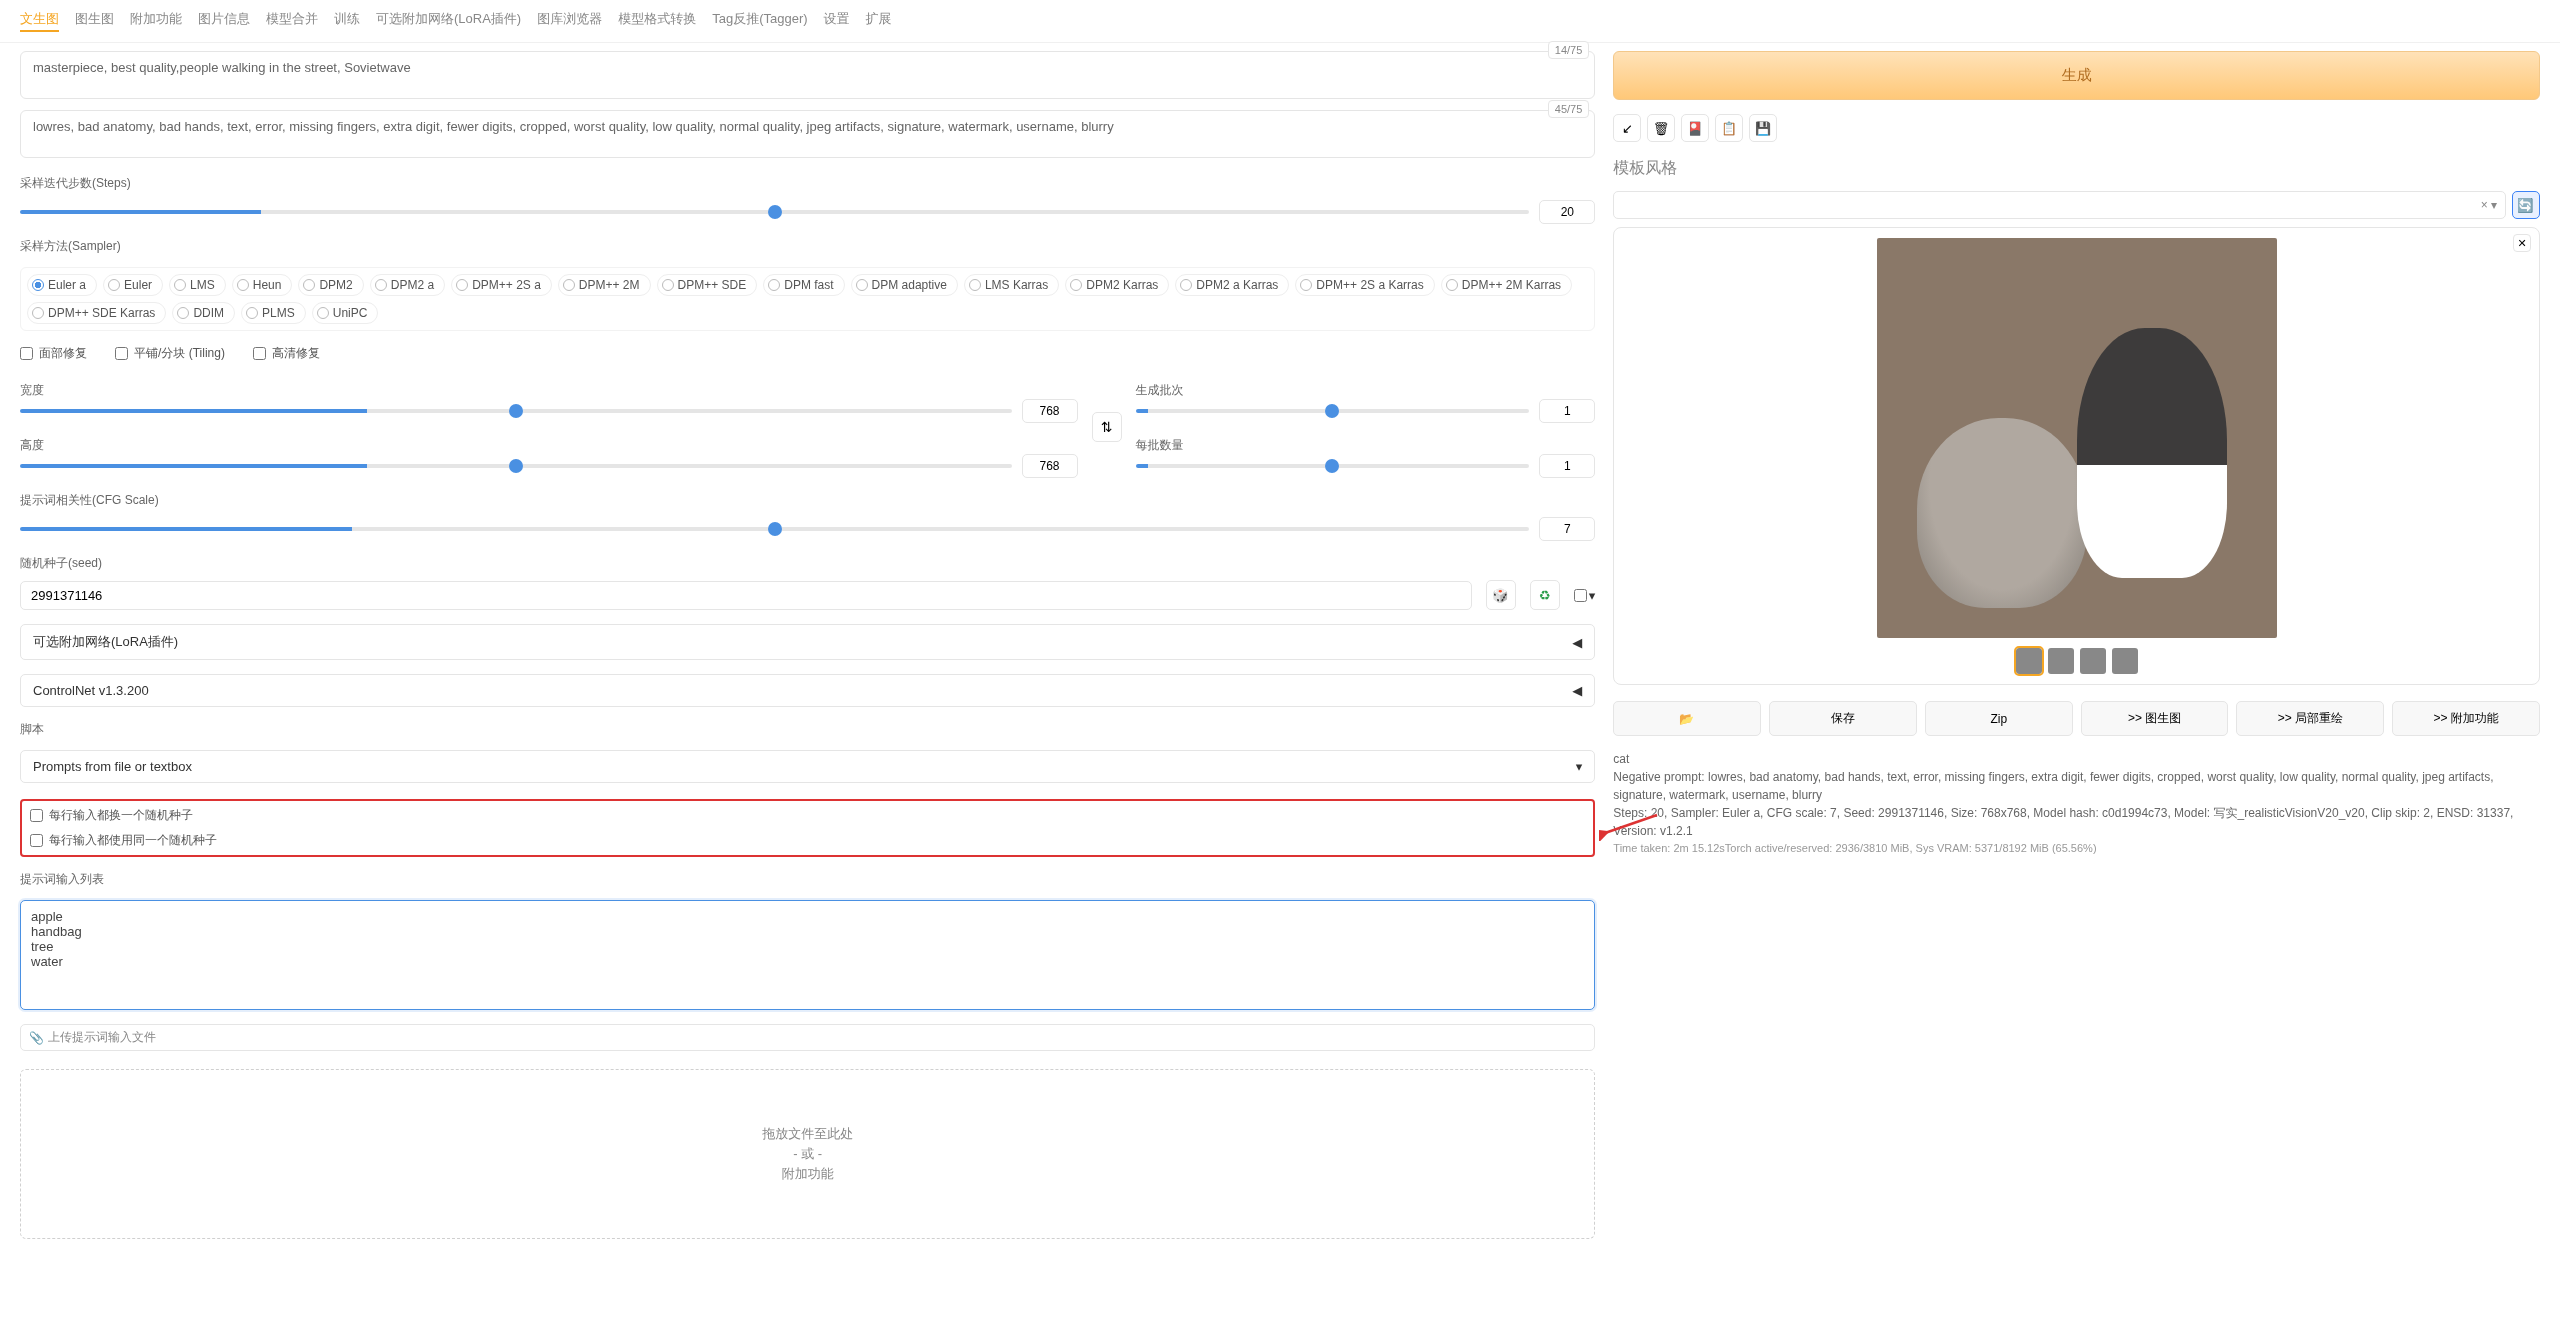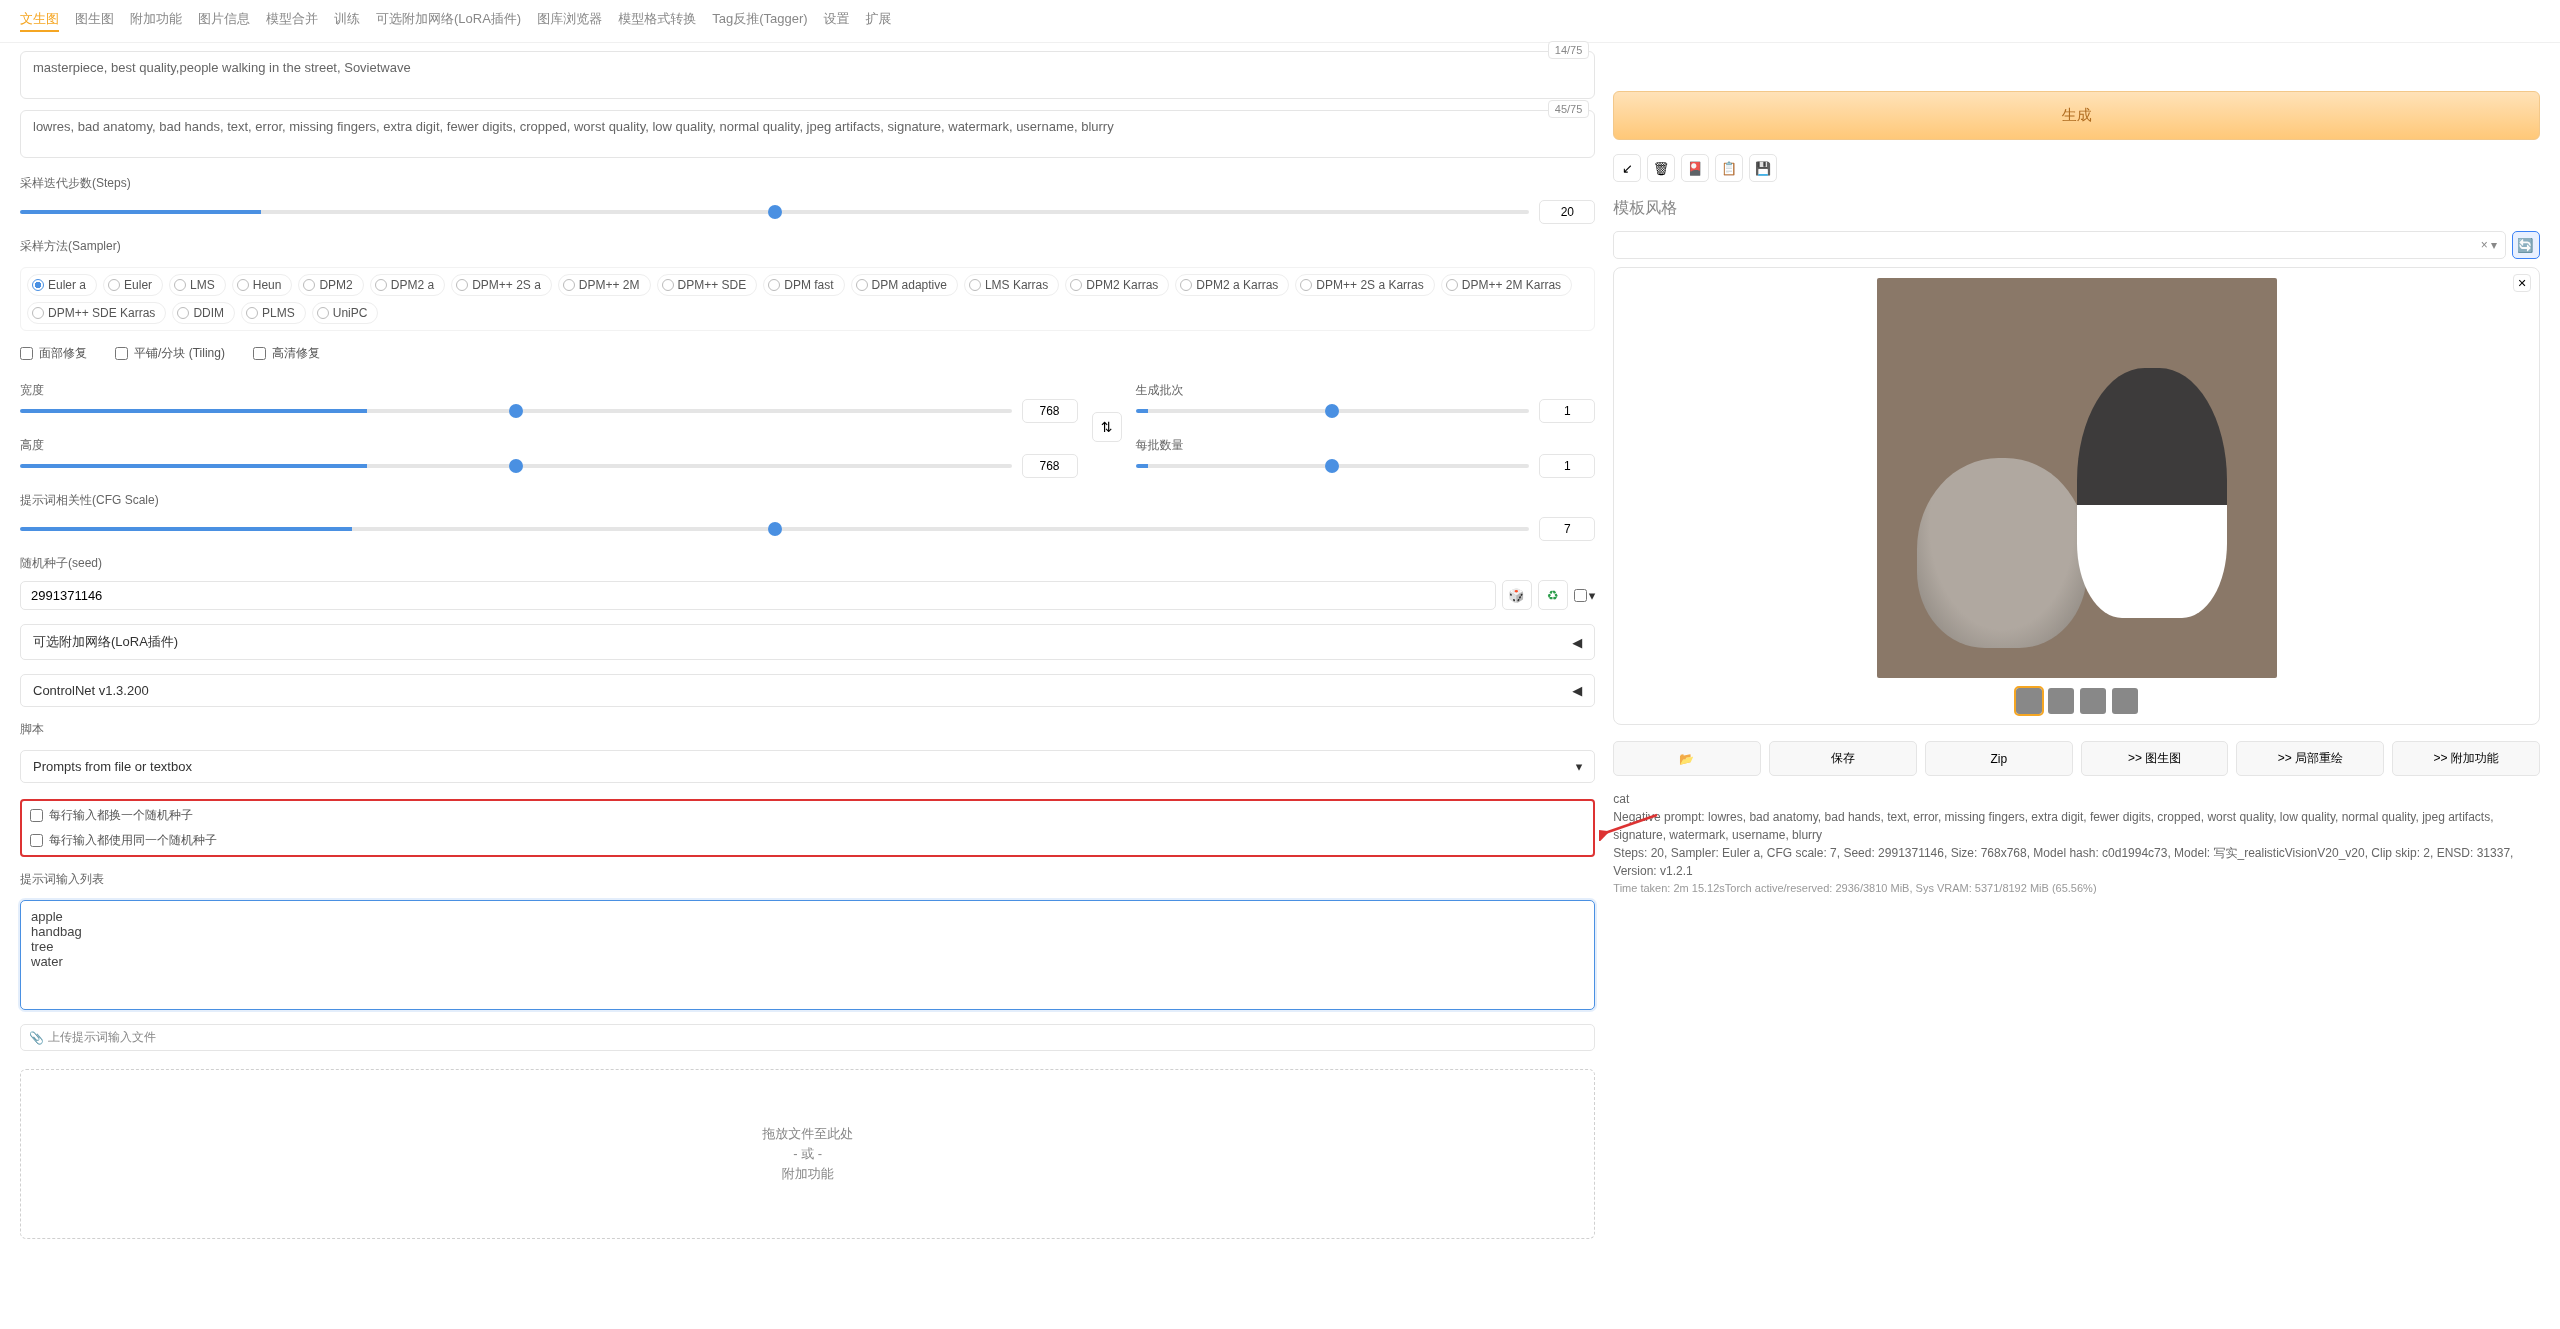--- a/index.html
+++ b/index.html
@@ -3,21 +3,21 @@
 <meta charset="utf-8">
 <style>
 * { box-sizing: border-box; margin: 0; padding: 0; }
 body { font-family: -apple-system, BlinkMacSystemFont, "Segoe UI", Arial, sans-serif; font-size: 13px; color: #333; background: #fff; }
 .page { display: flex; flex-direction: column; width: 100%; }
 .tabs { display: flex; gap: 16px; padding: 8px 20px 10px; border-bottom: 1px solid #f0f0f0; }
 .tab { color: #888; cursor: pointer; padding: 2px 0; }
 .tab.active { color: #f5a623; font-weight: 500; border-bottom: 2px solid #f5a623; }
 .main { display: flex; gap: 18px; padding: 8px 20px 14px; }
 .left { flex: 1.7; display: flex; flex-direction: column; gap: 8px; }
-.right { flex: 1; display: flex; flex-direction: column; gap: 8px; margin-top: 40px; }
+.right { flex: 1; display: flex; flex-direction: column; gap: 8px; }
 .prompt-wrap { position: relative; }
 .prompt-box { width: 100%; border: 1px solid #e5e5e5; border-radius: 6px; padding: 8px 12px; min-height: 42px; resize: none; font-family: inherit; font-size: 13px; color: #666; }
 .token-badge { position: absolute; top: -10px; right: 6px; background: #fff; border: 1px solid #e5e5e5; border-radius: 4px; padding: 2px 6px; font-size: 11px; color: #888; }
 .generate-btn { width: 100%; background: linear-gradient(#ffe2b8,#ffc878); border: 1px solid #f3c88a; border-radius: 6px; padding: 14px; font-size: 15px; color: #b06c20; cursor: pointer; }
 .icon-row { display: flex; gap: 6px; margin-top: 6px; }
 .icon-btn { width: 28px; height: 28px; border: 1px solid #e5e5e5; border-radius: 5px; background: #fff; display: flex; align-items: center; justify-content: center; cursor: pointer; font-size: 13px; }
 .style-label { font-size: 16px; color: #888; margin-top: 8px; }
 .style-row { display: flex; gap: 6px; margin-top: 4px; }
 .style-select { flex: 1; border: 1px solid #e5e5e5; border-radius: 5px; padding: 6px 8px; font-size: 12px; color: #888; text-align: right; }
 .style-refresh { width: 28px; height: 28px; border: 1px solid #3b82f6; border-radius: 5px; background: #e8f0ff; color: #3b82f6; display: flex; align-items: center; justify-content: center; cursor: pointer; }
@@ -32,21 +32,21 @@
 .radio-item .dot { width: 12px; height: 12px; border: 1.5px solid #bbb; border-radius: 50%; display: inline-block; }
 .radio-item.sel .dot { border-color: #4a90e2; background: radial-gradient(circle,#4a90e2 45%,#fff 50%); }
 .check-row { display: flex; gap: 28px; margin-top: 6px; }
 .check-item { display: flex; align-items: center; gap: 6px; font-size: 12px; color: #555; cursor: pointer; }
 .check-item input { width: 13px; height: 13px; }
 .dim-block { display: flex; gap: 12px; margin-top: 6px; }
 .dim-left { flex: 2.3; display: flex; flex-direction: column; gap: 8px; }
 .dim-mid { width: 34px; display: flex; align-items: center; justify-content: center; }
 .swap-btn { width: 30px; height: 30px; border: 1px solid #e5e5e5; border-radius: 5px; background: #fff; cursor: pointer; font-size: 14px; }
 .dim-right { flex: 1; display: flex; flex-direction: column; gap: 8px; }
-.seed-row { display: flex; gap: 6px; align-items: center; }
+.seed-row { display: flex; gap: 14px; align-items: center; }
 .seed-input { flex: 1; border: 1px solid #e5e5e5; border-radius: 5px; padding: 6px 10px; font-size: 13px; }
 .seed-btn { width: 30px; height: 30px; border: 1px solid #e5e5e5; border-radius: 5px; background: #fff; cursor: pointer; display: flex; align-items: center; justify-content: center; }
 .seed-check { display: flex; align-items: center; gap: 2px; }
 .accordion { border: 1px solid #e5e5e5; border-radius: 5px; padding: 8px 12px; display: flex; justify-content: space-between; align-items: center; cursor: pointer; font-size: 13px; margin-top: 6px; }
 .script-label { font-size: 12px; color: #666; margin-top: 6px; }
 .script-select { border: 1px solid #e5e5e5; border-radius: 5px; padding: 8px 12px; display: flex; justify-content: space-between; align-items: center; cursor: pointer; margin-top: 4px; }
 .red-box { border: 2px solid #d33; border-radius: 4px; padding: 6px 8px; margin-top: 8px; position: relative; }
 .red-arrow { position: absolute; right: -68px; top: 10px; }
 .prompt-list { width: 100%; border: 1px solid #4a90e2; border-radius: 5px; padding: 8px 10px; min-height: 110px; resize: none; font-family: inherit; font-size: 13px; color: #444; margin-top: 4px; box-shadow: 0 0 0 2px rgba(74,144,226,0.15); }
 .upload-link { display: inline-flex; align-items: center; gap: 4px; font-size: 12px; color: #888; border: 1px solid #e5e5e5; border-radius: 5px; padding: 4px 8px; margin-top: 6px; cursor: pointer; }

